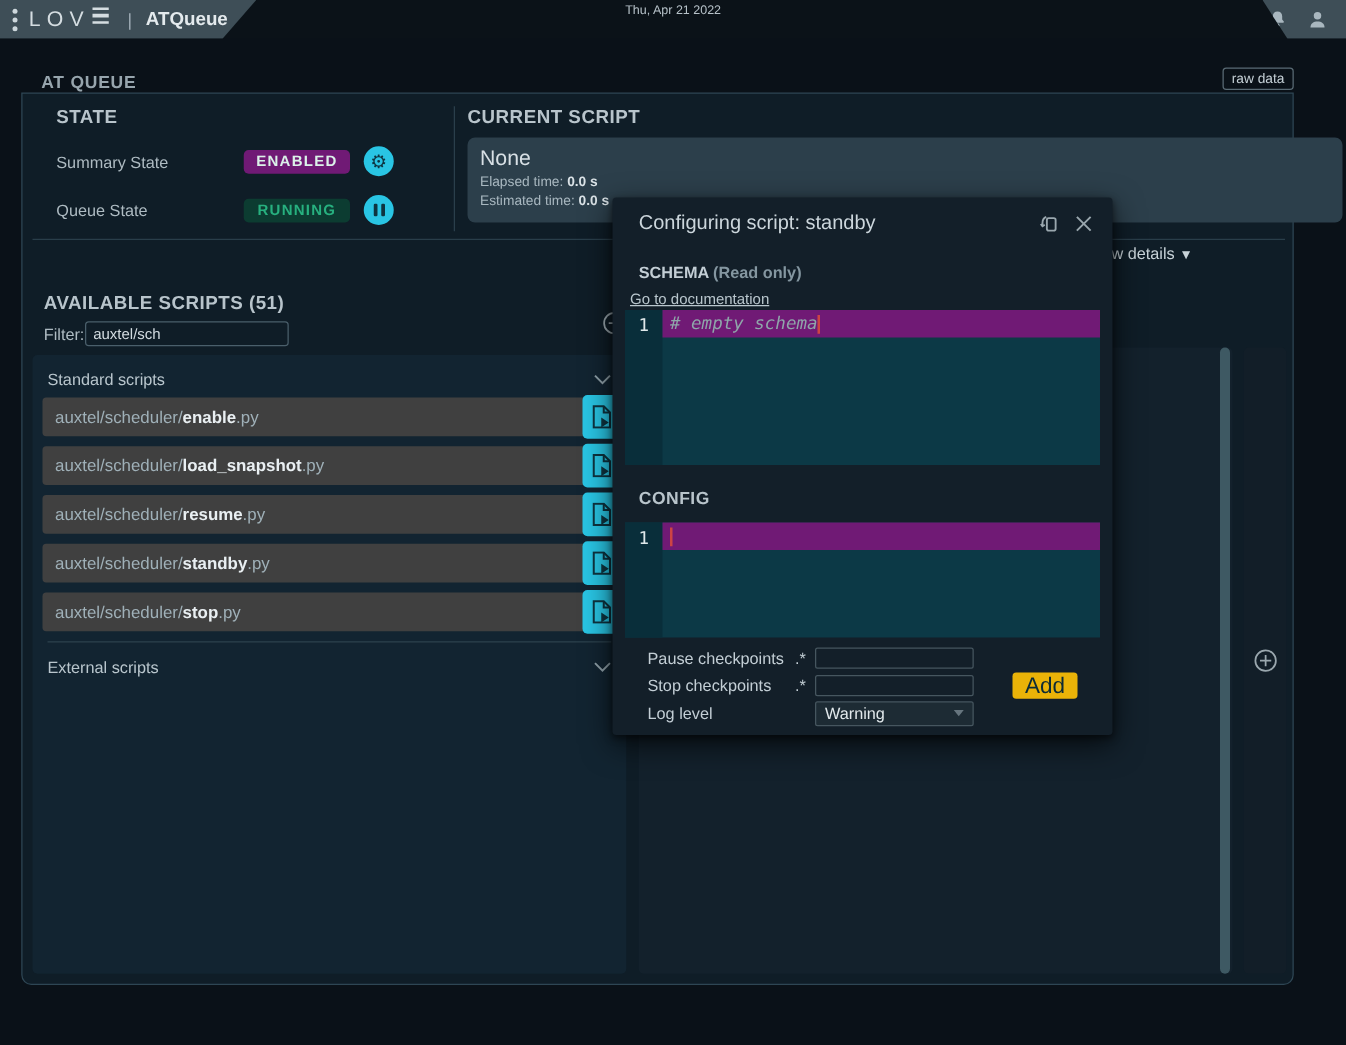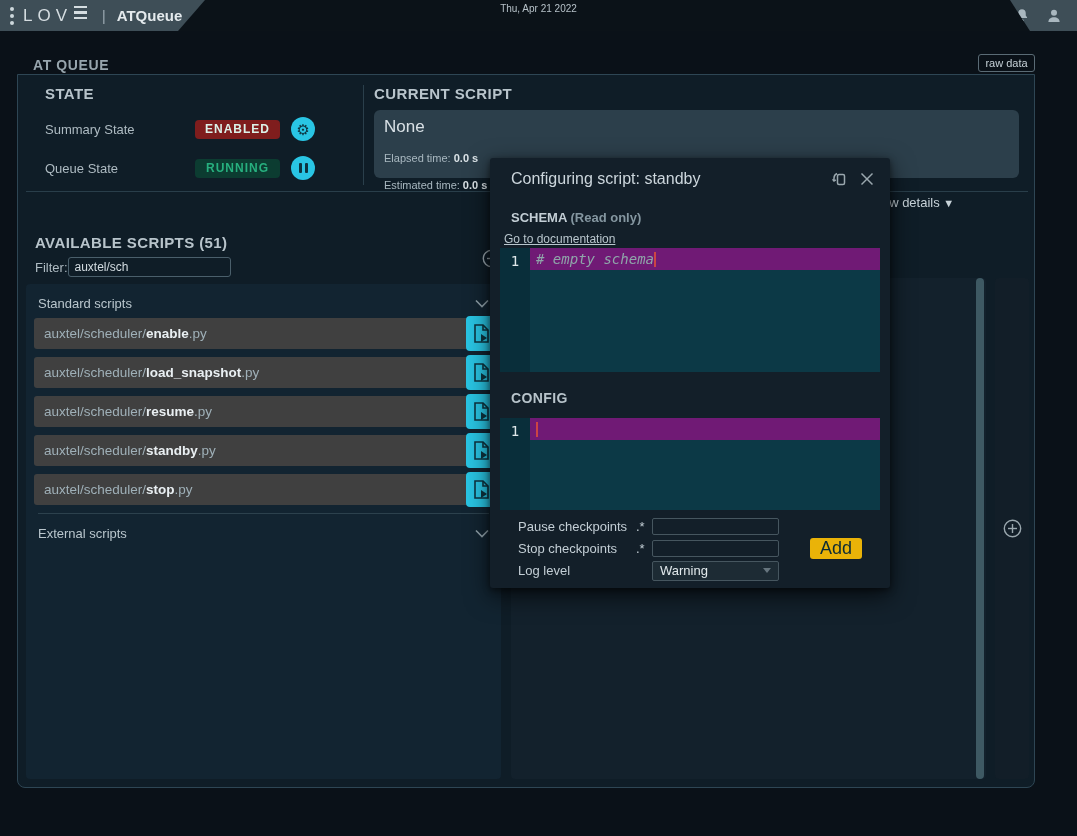--- a/index.html
+++ b/index.html
@@ -33,32 +33,32 @@
   .outer-panel { position:absolute; top:74px; left:17px; width:1018px; height:714px;
     border:1px solid #2e4654; border-radius:0 0 8px 8px; border-top:1px solid #2e4654; background:#0f1d27; }
 
   
   .sec-heading { color:#b8c4cb; font-weight:bold; font-size:15px; letter-spacing:.4px; }
   .state-sec { position:absolute; top:10px; left:27px; width:318px; }
   .state-row { display:flex; align-items:center; margin-top:15px; }
   .state-label { color:#aebbc2; font-size:13px; width:150px; }
   .badge { width:85px; height:19px; border-radius:4px; font-size:12px; font-weight:bold; letter-spacing:1px;
     display:flex; align-items:center; justify-content:center; }
-  .badge.enabled { background:#7f1d1d; color:#dbf2e9;text-align:right; }
+  .badge.enabled { background:#701a75; color:#dbf2e9;text-align:right; }
   .badge.running { background:#0c3c31; color:#27b07f; }
   .round-btn { width:24px; height:24px; border-radius:50%; background:#29c5e4; margin-left:11px; cursor:pointer;
     display:flex; align-items:center; justify-content:center; }
   .gear-glyph { color:#0e3440; font-size:15px; line-height:15px; }
   .pause-glyph { display:flex; gap:3px; }
   .pause-glyph i { width:3px; height:10px; background:#0e3440; border-radius:1px; }
   .vdivider { position:absolute; top:10px; left:345px; width:1px; height:100px; background:#2a3f4b; }
-  .cs-sec { position:absolute; top:10px; left:356px; width:645px; }
+  .cs-sec { position:absolute; top:10px; left:356px; width:700px; }
   .cs-card { margin-top:8px; background:#2c3f4b; border-radius:6px; height:68px; padding:7px 10px; }
   .cs-name { color:#d8e0e5; font-size:17px; }
-  .cs-line { color:#a9b8c0; font-size:11px; margin-top:15px; }
+  .cs-line { color:#a9b8c0; font-size:11px; margin-top:3px; }
   .cs-line b { color:#dbe3e7; }
   .hdivider { position:absolute; top:116px; left:8px; width:1002px; height:1px; background:#293e4a; }
   .show-details { position:absolute; top:120px; left:848px; color:#c8d3d9; font-size:13px; cursor:pointer; }
   .show-details .tri { font-size:11px; }
 
   
   .avail-heading { position:absolute; top:159px; left:17px; }
   .filter-row { position:absolute; top:182px; left:17px; display:flex; align-items:center; gap:0; }
   .filter-label { color:#aebbc2; font-size:13px; }
   .filter-input { width:163px; height:20px; background:#0f1d27; border:1px solid #4a5f6b; border-radius:3px;

